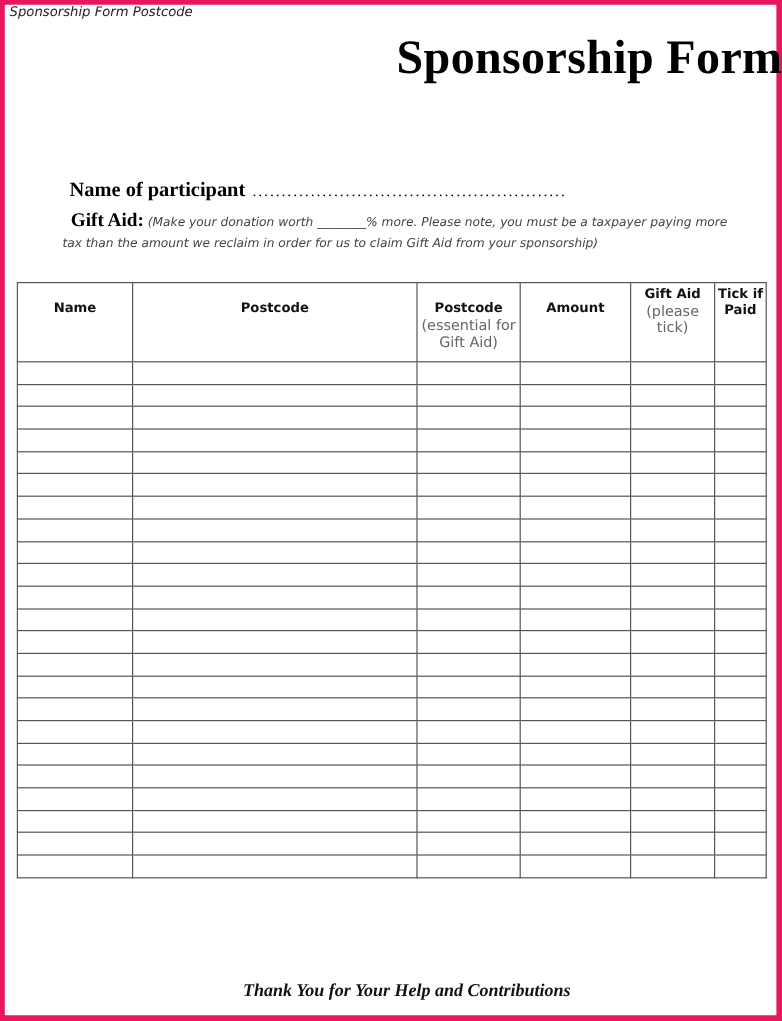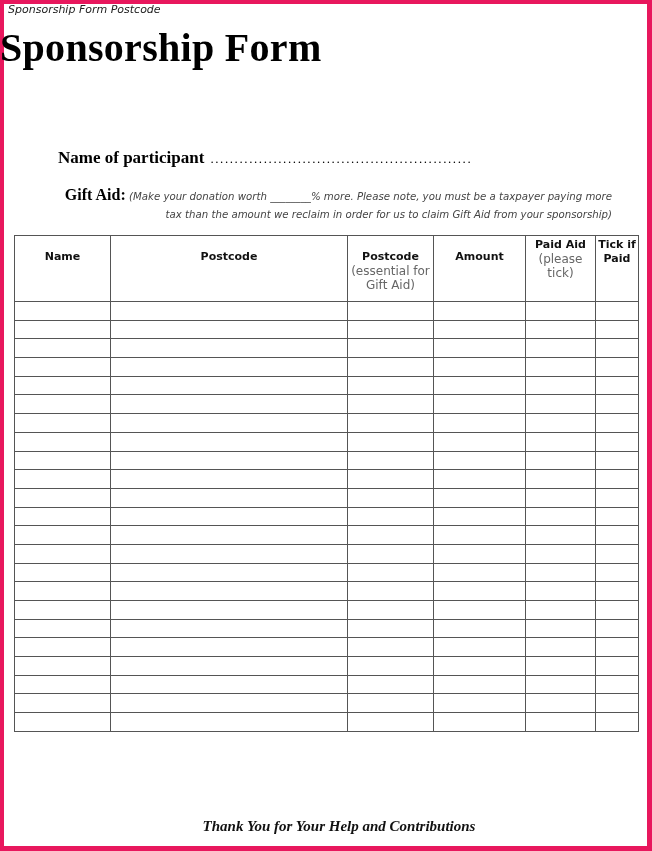--- a/index.html
+++ b/index.html
@@ -11,38 +11,37 @@
     border-top: 4px solid #e8175d;
     border-right: 5px solid #e8175d;
     border-bottom: 5px solid #e8175d;
   }
   .template-label {
     position: absolute; left: 8px; top: 3px;
     font-family: "DejaVu Sans", sans-serif; font-style: italic;
     font-size: 11px; color: #222;
   }
   .title {
-    position: absolute; left: 0; width: 652px; top: 24px; text-align: left;
+    position: absolute; left: 0; width: 652px; top: 24px; text-align: right;
     font-family: "Liberation Serif", serif; font-weight: bold;
     font-size: 40px; color: #000; letter-spacing: 0.3px;
   }
   .participant {
     position: absolute; left: 58px; top: 116px;
     font-family: "Liberation Serif", serif; font-weight: bold; font-size: 17px; color: #000;
     white-space: nowrap;
     margin-top: 32px;
   }
   .participant .dots {
     font-weight: normal; font-size: 13px; letter-spacing: 1.6px; margin-left: 6px;
   }
   .giftaid {
-    position: absolute; left: 52px; top: 186px; width: 560px;
+    position: absolute; left: 52px; top: 175px; width: 560px;
     font-family: "DejaVu Sans", sans-serif; font-style: italic; font-size: 10.2px; color: #444;
     line-height: 18px;
-    text-align: right;
   }
   .giftaid .lbl {
     font-family: "Liberation Serif", serif; font-style: normal; font-weight: bold; font-size: 16px; color: #000;
     margin-left: 7px;
   }
   table.grid {
     position: absolute; left: 14px; top: 235px; width: 624px;
     border-collapse: collapse; table-layout: fixed;
   }
   table.grid th, table.grid td {
@@ -89,21 +88,21 @@
     <col style="width:92px">
       <col style="width:70px">
       <col style="width:43px">
   </colgroup>
   <thead>
     <tr>
       <th><span class="main">Name</span></th>
       <th><span class="main">Postcode</span></th>
       <th><span class="main">Postcode</span><span class="sub">(essential for Gift Aid)</span></th>
       <th><span class="main">Amount</span></th>
-      <th class="tight"><span class="main">Paid Aid</span><span class="sub">(please tick)</span></th>
+      <th class="tight"><span class="main">Gift Aid</span><span class="sub">(please tick)</span></th>
       <th class="tight"><span class="main">Tick if Paid</span></th>
     </tr>
   </thead>
   <tbody id="rows">
       <tr>
         <td></td>
         <td></td>
         <td></td>
         <td></td>
         <td></td>

